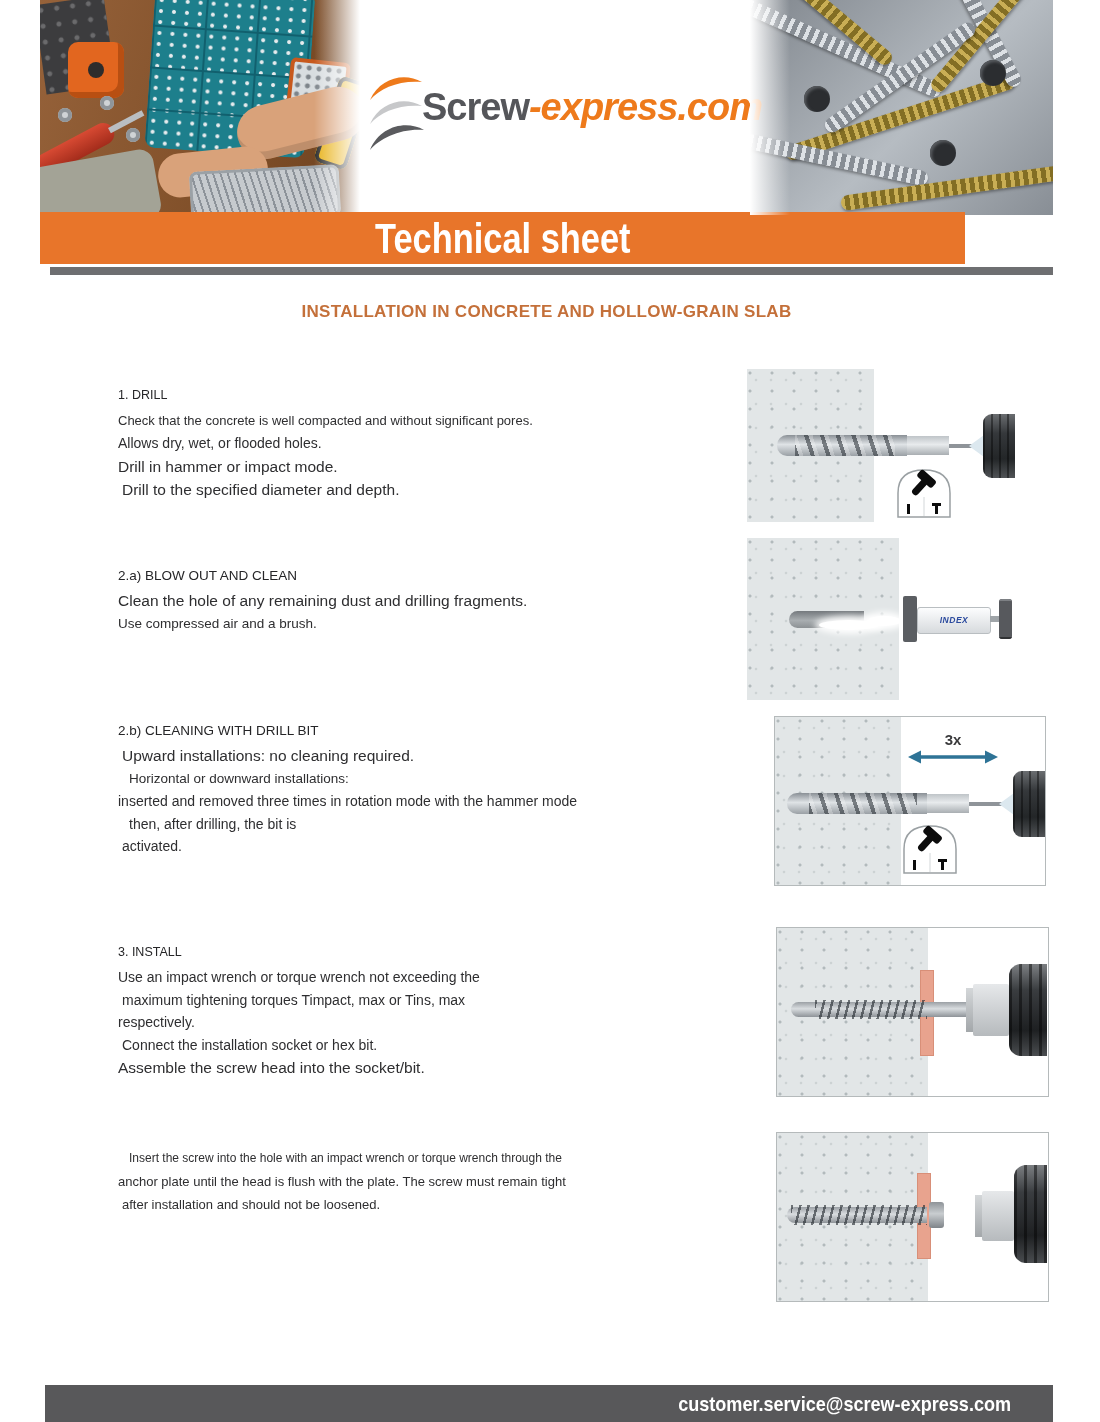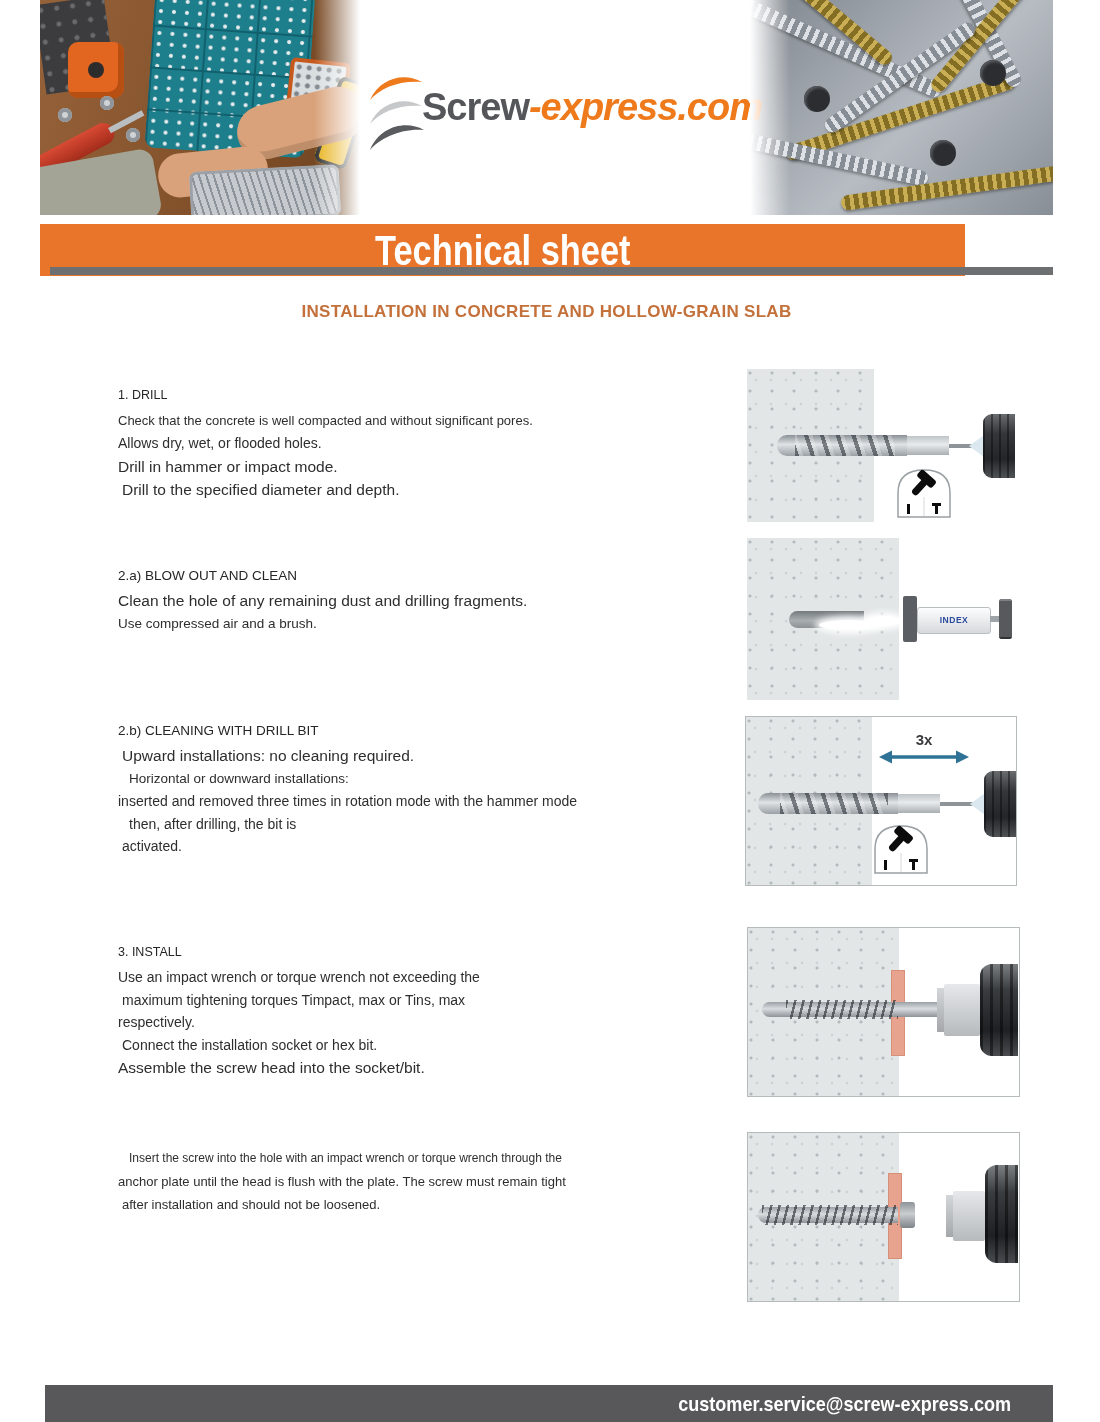--- a/index.html
+++ b/index.html
@@ -34,57 +34,57 @@
   .scr{position:absolute;height:15px;border-radius:8px;background:repeating-linear-gradient(90deg,#dde1e5 0 4px,#878d94 4px 9px);box-shadow:0 2px 3px rgba(0,0,0,.35);}
   .scr.brass{background:repeating-linear-gradient(90deg,#c9ae55 0 4px,#836e24 4px 9px);}
   .shead{position:absolute;width:26px;height:26px;border-radius:50%;background:#2b2d30;box-shadow:inset 2px 2px 3px #595c60;}
 
   .logo{position:absolute;left:360px;top:70px;width:390px;height:90px;}
   .logo-swoosh{position:absolute;left:8px;top:6px;}
   .logo-text{position:absolute;left:62px;top:16px;white-space:nowrap;font-size:38px;font-weight:bold;letter-spacing:-1px;}
   .logo-text .dark{color:#55565a;}
   .logo-text .orange{color:#ee7a1b;font-style:italic;}
 
-  .banner{position:absolute;left:40px;top:224px;width:925px;height:52px;background:#e8752a;text-align:center;}
+  .banner{position:absolute;left:40px;top:212px;width:925px;height:52px;background:#e8752a;text-align:center;}
   .banner-text{display:inline-block;color:#fff;font-weight:bold;font-size:43px;line-height:52px;transform:scaleX(.8);letter-spacing:0;}
   .banner-shadow{position:absolute;left:50px;top:267px;width:1003px;height:8px;background:#6e6f71;}
 
   .page-title{position:absolute;left:40px;top:302px;width:1013px;text-align:center;color:#c4703a;font-size:17px;font-weight:600;letter-spacing:.3px;}
 
   
   .section{position:absolute;left:118px;width:625px;}
   .t-label{font-size:12.5px;color:#262628;margin-bottom:7px;}
   .t-label-lg{font-size:13.5px;color:#262628;margin-bottom:6px;}
   .t-body{font-size:13px;line-height:23px;}
   .t-body-lg{font-size:15.5px;line-height:23px;}
   .t-md{font-size:14px;line-height:22.5px;}
   .t-sm{font-size:13.5px;line-height:23px;}
   .t-xs{font-size:12px;line-height:23px;}
   .in1{padding-left:4px;}
   .in2{padding-left:11px;}
 
   
   .fig{position:absolute;background:#fff;}
-  .fig.bordered{border:1.5px solid #b5babb;}
+  .fig.bordered{border:1.5px solid #b5babb;margin-left:29px;}
   .concrete{position:absolute;left:0;top:0;bottom:0;background:#e2e6e7;
     background-image:radial-gradient(circle at 3px 4px,#b2babc 1.1px,transparent 1.9px),
                      radial-gradient(circle at 9px 11px,#ccd2d3 1px,transparent 1.7px);
     background-size:22px 18px,15px 24px;}
   .bit{position:absolute;height:21px;border-radius:10px 0 0 10px;background:linear-gradient(180deg,#8a9096,#dfe3e6 45%,#9aa0a5);}
   .flutes{position:absolute;height:21px;background:repeating-linear-gradient(72deg,rgba(38,44,50,.55) 0 4px,rgba(255,255,255,.25) 4px 8px,transparent 8px 15px);}
   .shank{position:absolute;height:19px;background:linear-gradient(180deg,#bfc4c8,#e8ebed 45%,#a9aeb2);}
   .rod{position:absolute;height:4px;background:#8f9499;}
   .chuck{position:absolute;background:linear-gradient(180deg,#6a6d70,#35383b 30%,#232628 70%,#505356);border-radius:9px 0 0 9px;overflow:hidden;}
   .chuck::after{content:"";position:absolute;inset:0;background:repeating-linear-gradient(90deg,rgba(0,0,0,.4) 0 2px,transparent 2px 8px);}
   .cone{position:absolute;width:0;height:0;border-top:11px solid transparent;border-bottom:11px solid transparent;border-right:15px solid #dcE8ef;}
   .hole{position:absolute;height:17px;border-radius:9px 0 0 9px;background:linear-gradient(180deg,#74797d,#a9aeb1 55%,#8c9194);}
   .puff{position:absolute;height:10px;border-radius:50%;background:#fff;box-shadow:0 0 6px 4px rgba(255,255,255,.95);}
   .nozzle{position:absolute;width:14px;height:46px;background:#5b5e62;border-radius:2px;}
   .pumpbody{position:absolute;height:25px;background:linear-gradient(180deg,#fcfdfe,#d7dadd);border-radius:3px;border:1px solid #b9bec1;
-    font-size:8.5px;font-weight:bold;color:#2b4a9e;text-align:center;line-height:25px;letter-spacing:.5px;}
+    font-size:8.5px;font-weight:bold;font-style:italic;color:#2b4a9e;text-align:center;line-height:25px;letter-spacing:.5px;}
   .pumpshaft{position:absolute;height:6px;background:#9fa4a8;}
   .knob{position:absolute;width:13px;height:40px;background:#57595d;border-radius:3px;box-shadow:inset 0 14px 0 -12px #7d8084,inset 0 -14px 0 -12px #303234;}
   .arrow3x{position:absolute;text-align:center;}
   .arrow3x .lbl{font-size:15px;font-weight:bold;color:#3a3a3c;margin-bottom:1px;}
   .screwbar{position:absolute;background:linear-gradient(180deg,#9ba0a5,#d9dde0 45%,#8e9398);}
   .threads{position:absolute;background:repeating-linear-gradient(104deg,rgba(30,36,42,.6) 0 2.5px,transparent 2.5px 8px);}
   .plate{position:absolute;width:12px;background:#e8a38e;border:1px solid #d88f78;}
   .screwhead{position:absolute;width:15px;height:26px;background:linear-gradient(180deg,#8e9398,#c9cdd0 45%,#7f8489);border-radius:3px;}
   .socket{position:absolute;background:linear-gradient(180deg,#e6e8ea,#b6babd);border-radius:2px;}
   .sockflange{position:absolute;width:7px;background:linear-gradient(180deg,#d4d7d9,#a3a7aa);}

